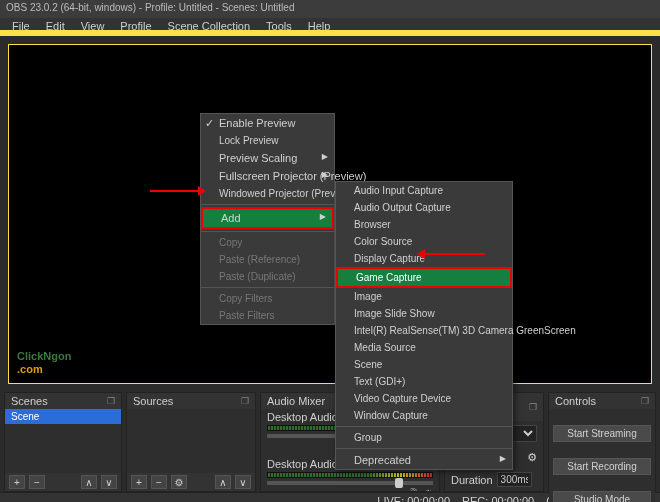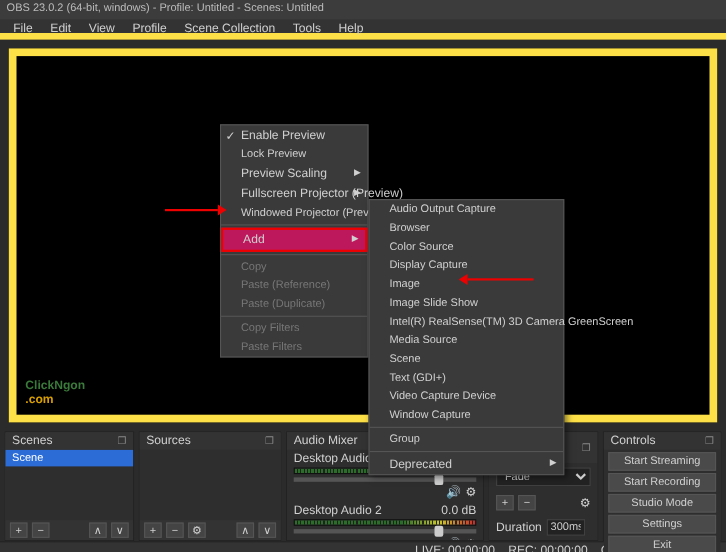--- a/index.html
+++ b/index.html
@@ -1,45 +1,45 @@
 <!DOCTYPE html>
 <html><head>
 <meta charset="utf-8">
 <style>
 *{margin:0;padding:0;box-sizing:border-box;font-family:"Segoe UI",Arial,sans-serif;font-size:11px;color:#d0d0d0;user-select:none}
 body{background:#2b2b2b;width:660px;height:502px;overflow:hidden;position:relative}
 .titlebar{height:18px;background:#3c3c3c;padding:2px 6px;font-size:10px;color:#bbb}
 .menubar{height:18px;background:#333;display:flex;gap:0;padding:0 4px;border-bottom:6px solid #fde047}
 .menubar span{padding:2px 8px;cursor:pointer}
-.preview{margin:8px;height:340px;background:#000;border:7px solid #fde047;position:relative}
+.preview{margin:8px;height:340px;background:#000;border:1px solid #fde047;position:relative}
 .watermark{position:absolute;left:8px;bottom:8px;font-size:14px;font-weight:bold}
 .watermark .cn{color:#3a7a3a}
 .watermark .com{color:#d9a000;font-size:11px;display:block;text-align:left}
 .panels{display:flex;height:100px;padding:0 4px;gap:4px}
 .panel{background:#3a3a3a;border:1px solid #222;position:relative;display:flex;flex-direction:column}
 .panel-head{background:#333;padding:2px 6px;font-size:10px;display:flex;justify-content:space-between;align-items:center}
 .panel-head .pop{font-size:9px;color:#888}
 .panel-body{flex:1;background:#2e2e2e;position:relative}
 .panel-foot{background:#333;padding:2px 4px;display:flex;gap:4px;align-items:center}
 .btn-sm{background:#444;border:1px solid #555;width:16px;height:14px;display:inline-flex;align-items:center;justify-content:center;font-size:10px;cursor:pointer}
 .mixer-ch{padding:2px 6px}
 .mixer-ch .mname{display:flex;justify-content:space-between;font-size:9px}
 .meter{height:6px;background:linear-gradient(90deg,#2a6e2a 0%,#2a6e2a 60%,#c9c92a 80%,#c92a2a 100%);border:1px solid #111;margin:2px 0;position:relative}
 .meter::after{content:"";position:absolute;top:0;left:0;right:0;bottom:0;background:repeating-linear-gradient(90deg,transparent 0,transparent 2px,#222 2px,#222 3px)}
 .slider{height:4px;background:#555;margin:3px 0;position:relative}
 .slider .knob{position:absolute;right:18%;top:-3px;width:8px;height:10px;background:#ccc;border-radius:2px}
 .mixer-icons{display:flex;gap:4px;justify-content:flex-end;font-size:9px}
 .trans-row{display:flex;align-items:center;gap:4px;padding:4px 6px;font-size:10px}
 .trans-row select,.trans-row input{background:#222;border:1px solid #444;color:#ccc;font-size:10px;padding:1px 3px}
-.ctrl-btn{background:#4a4a4a;border:1px solid #555;margin:2px 4px;padding:2px 0;text-align:center;font-size:10px;cursor:pointer}
+.ctrl-btn{background:#4a4a4a;border:1px solid #555;margin:16px 4px;padding:2px 0;text-align:center;font-size:10px;cursor:pointer}
 .statusbar{height:16px;background:#333;border-top:1px solid #222;display:flex;justify-content:flex-end;align-items:center;gap:12px;padding:0 8px;font-size:9px;color:#aaa}
 .ctxmenu{position:absolute;background:#3a3a3a;border:1px solid #555;box-shadow:2px 2px 6px rgba(0,0,0,.5);z-index:10;min-width:130px}
 .ctxmenu .mi{padding:3px 18px 3px 18px;font-size:10px;position:relative;white-space:nowrap}
 .ctxmenu .mi.disabled{color:#777}
-.ctxmenu .mi.hl{background:#be185d;color:#fff}
+.ctxmenu .mi.hl{background:#15803d;color:#fff}
 .ctxmenu .mi .chk{position:absolute;left:4px}
 .ctxmenu .mi .arr{position:absolute;right:6px;font-size:8px}
 .ctxmenu .sep{height:1px;background:#555;margin:2px 0}
 .redbox{border:2px solid #e00}
 .arrow{position:absolute;z-index:20}
 .arrow .line{height:2px;background:#e00}
 .arrow .head{width:0;height:0;border-top:5px solid transparent;border-bottom:5px solid transparent;border-left:8px solid #e00;position:absolute;right:-8px;top:-4px}
 .arrow.rev .head{border-left:none;border-right:8px solid #e00;left:-8px;right:auto}
 .scene-item{background:#2b6cd6;padding:2px 6px;font-size:10px;color:#fff}
 </style>
@@ -190,24 +190,26 @@
   <div class="sep"></div>
   <div class="mi disabled">Copy</div>
   <div class="mi disabled">Paste (Reference)</div>
   <div class="mi disabled">Paste (Duplicate)</div>
   <div class="sep"></div>
   <div class="mi disabled">Copy Filters</div>
   <div class="mi disabled">Paste Filters</div>
 </div>
 
 <div class="ctxmenu" style="left:335px;top:181px;width:178px">
+  <div class="mi">Audio Input Capture</div>
   <div class="mi">Audio Output Capture</div>
   <div class="mi">Browser</div>
   <div class="mi">Color Source</div>
   <div class="mi">Display Capture</div>
+  <div class="mi hl redbox">Game Capture</div>
   <div class="mi">Image</div>
   <div class="mi">Image Slide Show</div>
   <div class="mi">Intel(R) RealSense(TM) 3D Camera GreenScreen</div>
   <div class="mi">Media Source</div>
   <div class="mi">Scene</div>
   <div class="mi">Text (GDI+)</div>
   <div class="mi">Video Capture Device</div>
   <div class="mi">Window Capture</div>
   <div class="sep"></div>
   <div class="mi">Group</div>

